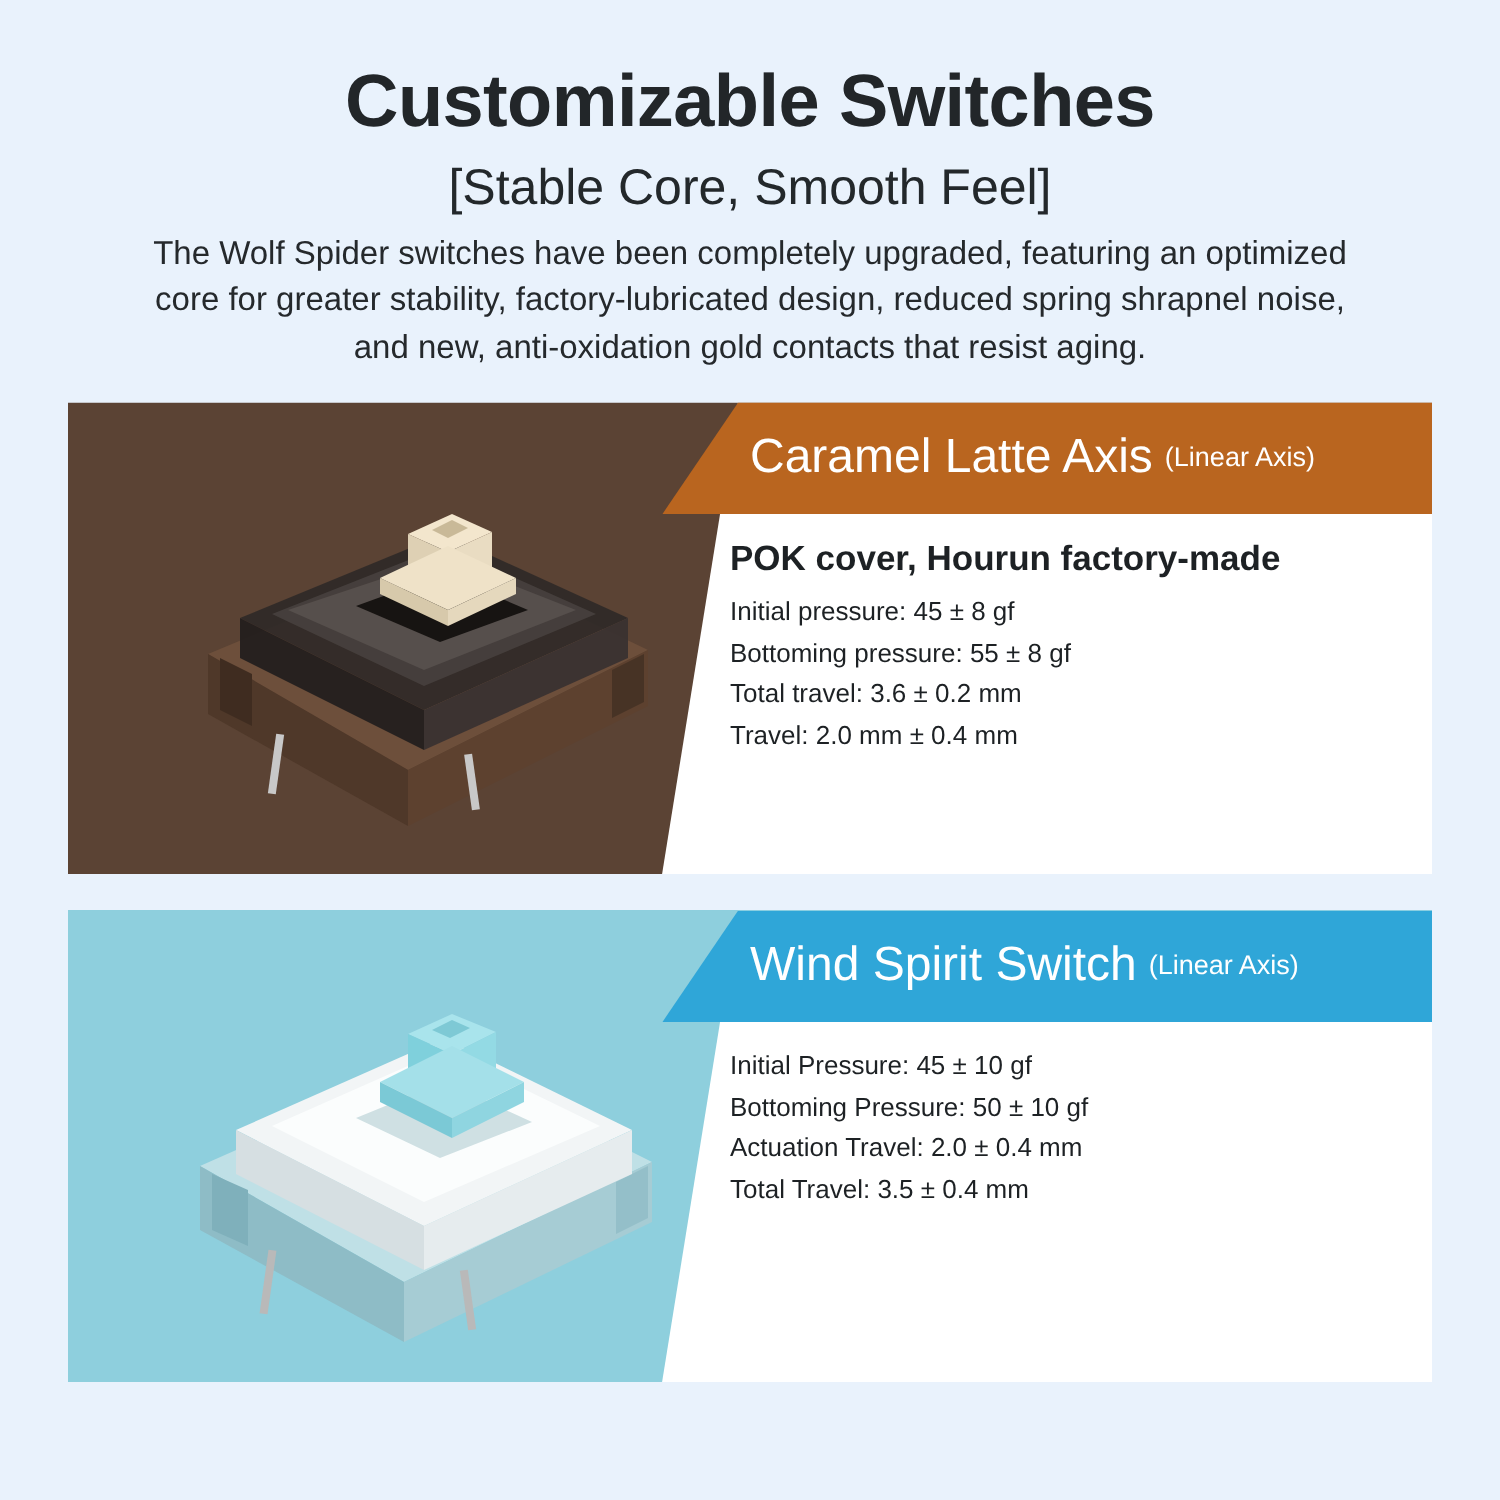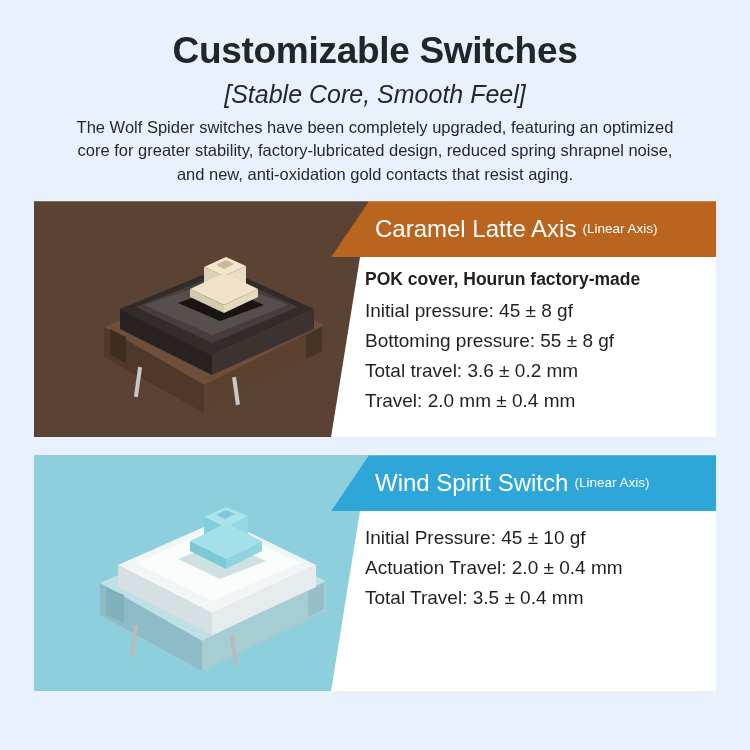--- a/index.html
+++ b/index.html
@@ -23,21 +23,20 @@
     font-weight: bold;
     color: #222629;
     letter-spacing: -0.3px;
     line-height: 1.15;
   }
   .subtitle {
     font-size: 25px;
     color: #23282b;
     margin-top: 6px;
     line-height: 1.2;
-    font-style: italic;
   }
   .desc {
     font-size: 16.5px;
     color: #25292c;
     line-height: 1.45;
     margin-top: 7px;
     padding: 0 22px;
   }
 
   
@@ -102,21 +101,21 @@
     width: 385px;
     padding: 12px 14px 0 34px;
   }
   .spec-title {
     font-size: 17.5px;
     font-weight: bold;
     color: #1d2124;
     margin-bottom: 6px;
   }
   .spec-line {
-    font-size: 19px;
+    font-size: 13px;
     color: #1d2124;
     line-height: 1.57;
   }
 
   
   .switch-art {
     position: absolute;
     left: 40px;
     top: 16px;
     width: 300px;
@@ -235,18 +234,19 @@
       </svg>
     </div>
 
     <div class="right-panel"></div>
     <div class="panel-head">
       <span class="h-name">Wind Spirit Switch</span>
       <span class="h-sub">(Linear Axis)</span>
     </div>
     <div class="panel-body">
       <div class="spec-line">Initial Pressure: 45 ± 10 gf</div>
+      <div class="spec-line">Bottoming Pressure: 50 ± 10 gf</div>
       <div class="spec-line">Actuation Travel: 2.0 ± 0.4 mm</div>
       <div class="spec-line">Total Travel: 3.5 ± 0.4 mm</div>
     </div>
   </div>
 
 </div>
 
 </body></html>

